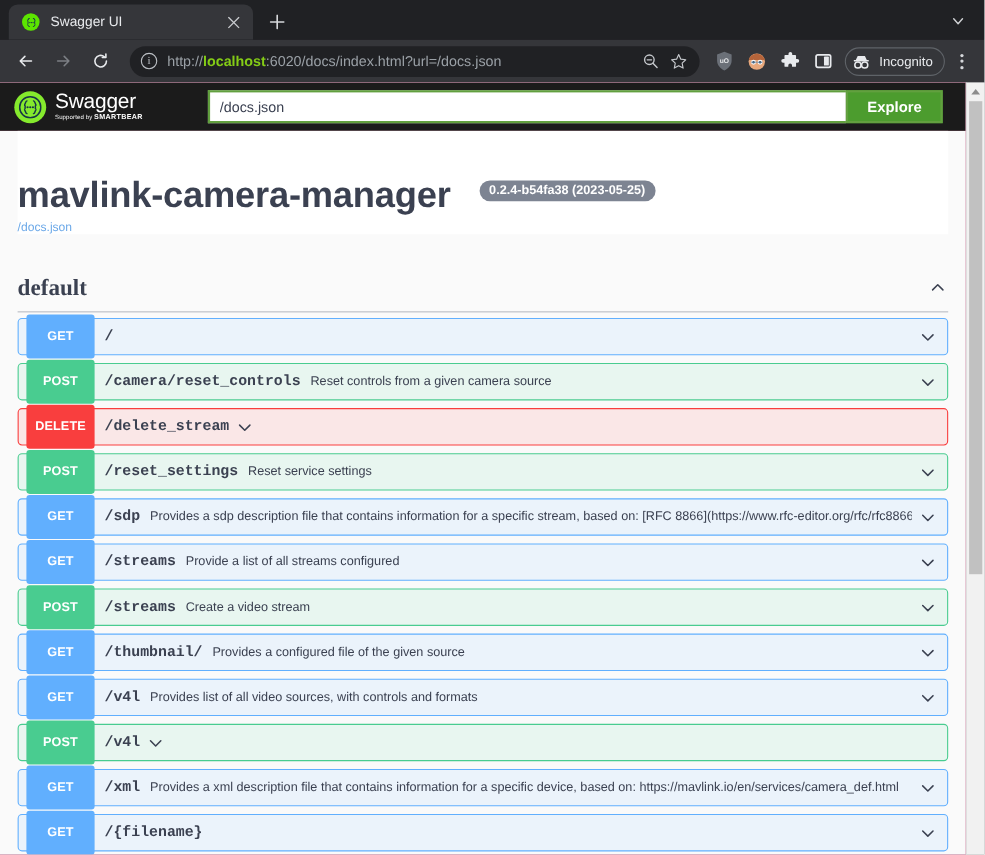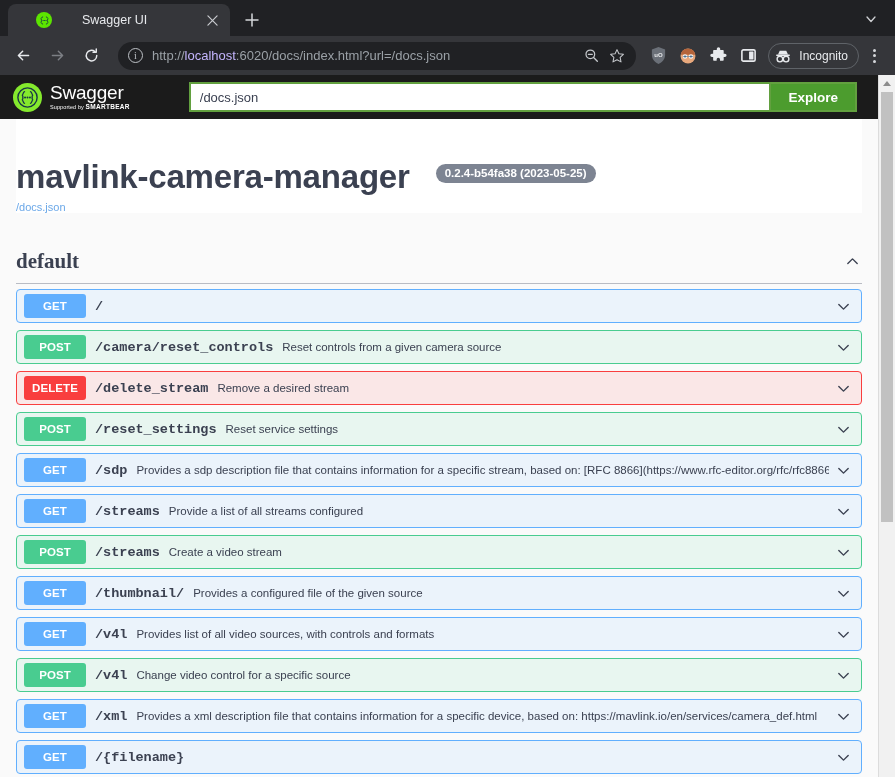--- a/index.html
+++ b/index.html
@@ -24,23 +24,22 @@
     padding-left: 8px;
     position: relative;
     flex: none;
   }
   .tab {
     height: 32px;
     width: 222px;
     background: #35363a;
     border-radius: 8px 8px 0 0;
     display: flex; align-items: center;
-    padding: 0 8px 0 28px;
+    padding: 0 8px 0 12px;
     position: relative;
-    gap: 20px;
   }
   .tab-favicon {
     width: 16px; height: 16px;
     border-radius: 50%;
     background: #5ce500;
     flex: none;
     display: flex; align-items: center; justify-content: center;
     font-size: 9px; color: #173647; font-weight: bold;
     font-family: "Liberation Mono", monospace;
     line-height: 1;
@@ -110,21 +109,21 @@
     flex: none;
     line-height: 1;
   }
   .omnibox-url {
     margin-left: 9px;
     color: #9aa0a6;
     font-size: 13px;
     white-space: nowrap; overflow: hidden;
     flex: 1;
   }
-  .omnibox-url b { color: #c4b5fd; font-weight: 400; }
+  .omnibox-url b { color: #84cc16; font-weight: 700; }
   .omni-icon {
     width: 26px; height: 26px;
     display: flex; align-items: center; justify-content: center;
     color: #c5c8cc;
     flex: none;
   }
   .tb-icon {
     width: 28px; height: 28px;
     display: flex; align-items: center; justify-content: center;
     flex: none;
@@ -328,21 +327,21 @@
   .op {
     display: flex; align-items: center;
     border-radius: 4px;
     border: 1px solid;
     margin-bottom: 7px;
     height: 34px;
     padding: 0 0 0 4px;
     cursor: pointer;
   }
   .op-method {
-    width: 62px; height: 24px;
+    width: 62px; height: 40px;
     border-radius: 3px;
     display: flex; align-items: center; justify-content: center;
     color: #fff;
     font-size: 11.5px;
     font-weight: bold;
     font-family: "Liberation Sans", sans-serif;
     flex: none;
     margin-left: 3px;
     letter-spacing: 0.1px;
   }
@@ -567,21 +566,20 @@
                 <span class="op-desc">Reset controls from a given camera source</span>
                 <span class="op-chevron">
                   <svg width="15" height="15" viewBox="0 0 16 16" aria-hidden="true">
                     <path d="M3 5.8 L8 10.8 L13 5.8" stroke="#3b4151" stroke-width="1.5" fill="none" stroke-linecap="round" stroke-linejoin="round"></path>
                   </svg>
                 </span>
               </div>
               <div class="op delete">
                 <span class="op-method">DELETE</span>
                 <span class="op-path">/delete_stream</span>
-                <span class="op-desc">Remove a desired stream</span>
                 <span class="op-chevron">
                   <svg width="15" height="15" viewBox="0 0 16 16" aria-hidden="true">
                     <path d="M3 5.8 L8 10.8 L13 5.8" stroke="#3b4151" stroke-width="1.5" fill="none" stroke-linecap="round" stroke-linejoin="round"></path>
                   </svg>
                 </span>
               </div>
               <div class="op post">
                 <span class="op-method">POST</span>
                 <span class="op-path">/reset_settings</span>
                 <span class="op-desc">Reset service settings</span>
@@ -637,21 +635,20 @@
                 <span class="op-desc">Provides list of all video sources, with controls and formats</span>
                 <span class="op-chevron">
                   <svg width="15" height="15" viewBox="0 0 16 16" aria-hidden="true">
                     <path d="M3 5.8 L8 10.8 L13 5.8" stroke="#3b4151" stroke-width="1.5" fill="none" stroke-linecap="round" stroke-linejoin="round"></path>
                   </svg>
                 </span>
               </div>
               <div class="op post">
                 <span class="op-method">POST</span>
                 <span class="op-path">/v4l</span>
-                <span class="op-desc">Change video control for a specific source</span>
                 <span class="op-chevron">
                   <svg width="15" height="15" viewBox="0 0 16 16" aria-hidden="true">
                     <path d="M3 5.8 L8 10.8 L13 5.8" stroke="#3b4151" stroke-width="1.5" fill="none" stroke-linecap="round" stroke-linejoin="round"></path>
                   </svg>
                 </span>
               </div>
               <div class="op get">
                 <span class="op-method">GET</span>
                 <span class="op-path">/xml</span>
                 <span class="op-desc">Provides a xml description file that contains information for a specific device, based on: https://mavlink.io/en/services/camera_def.html</span>

